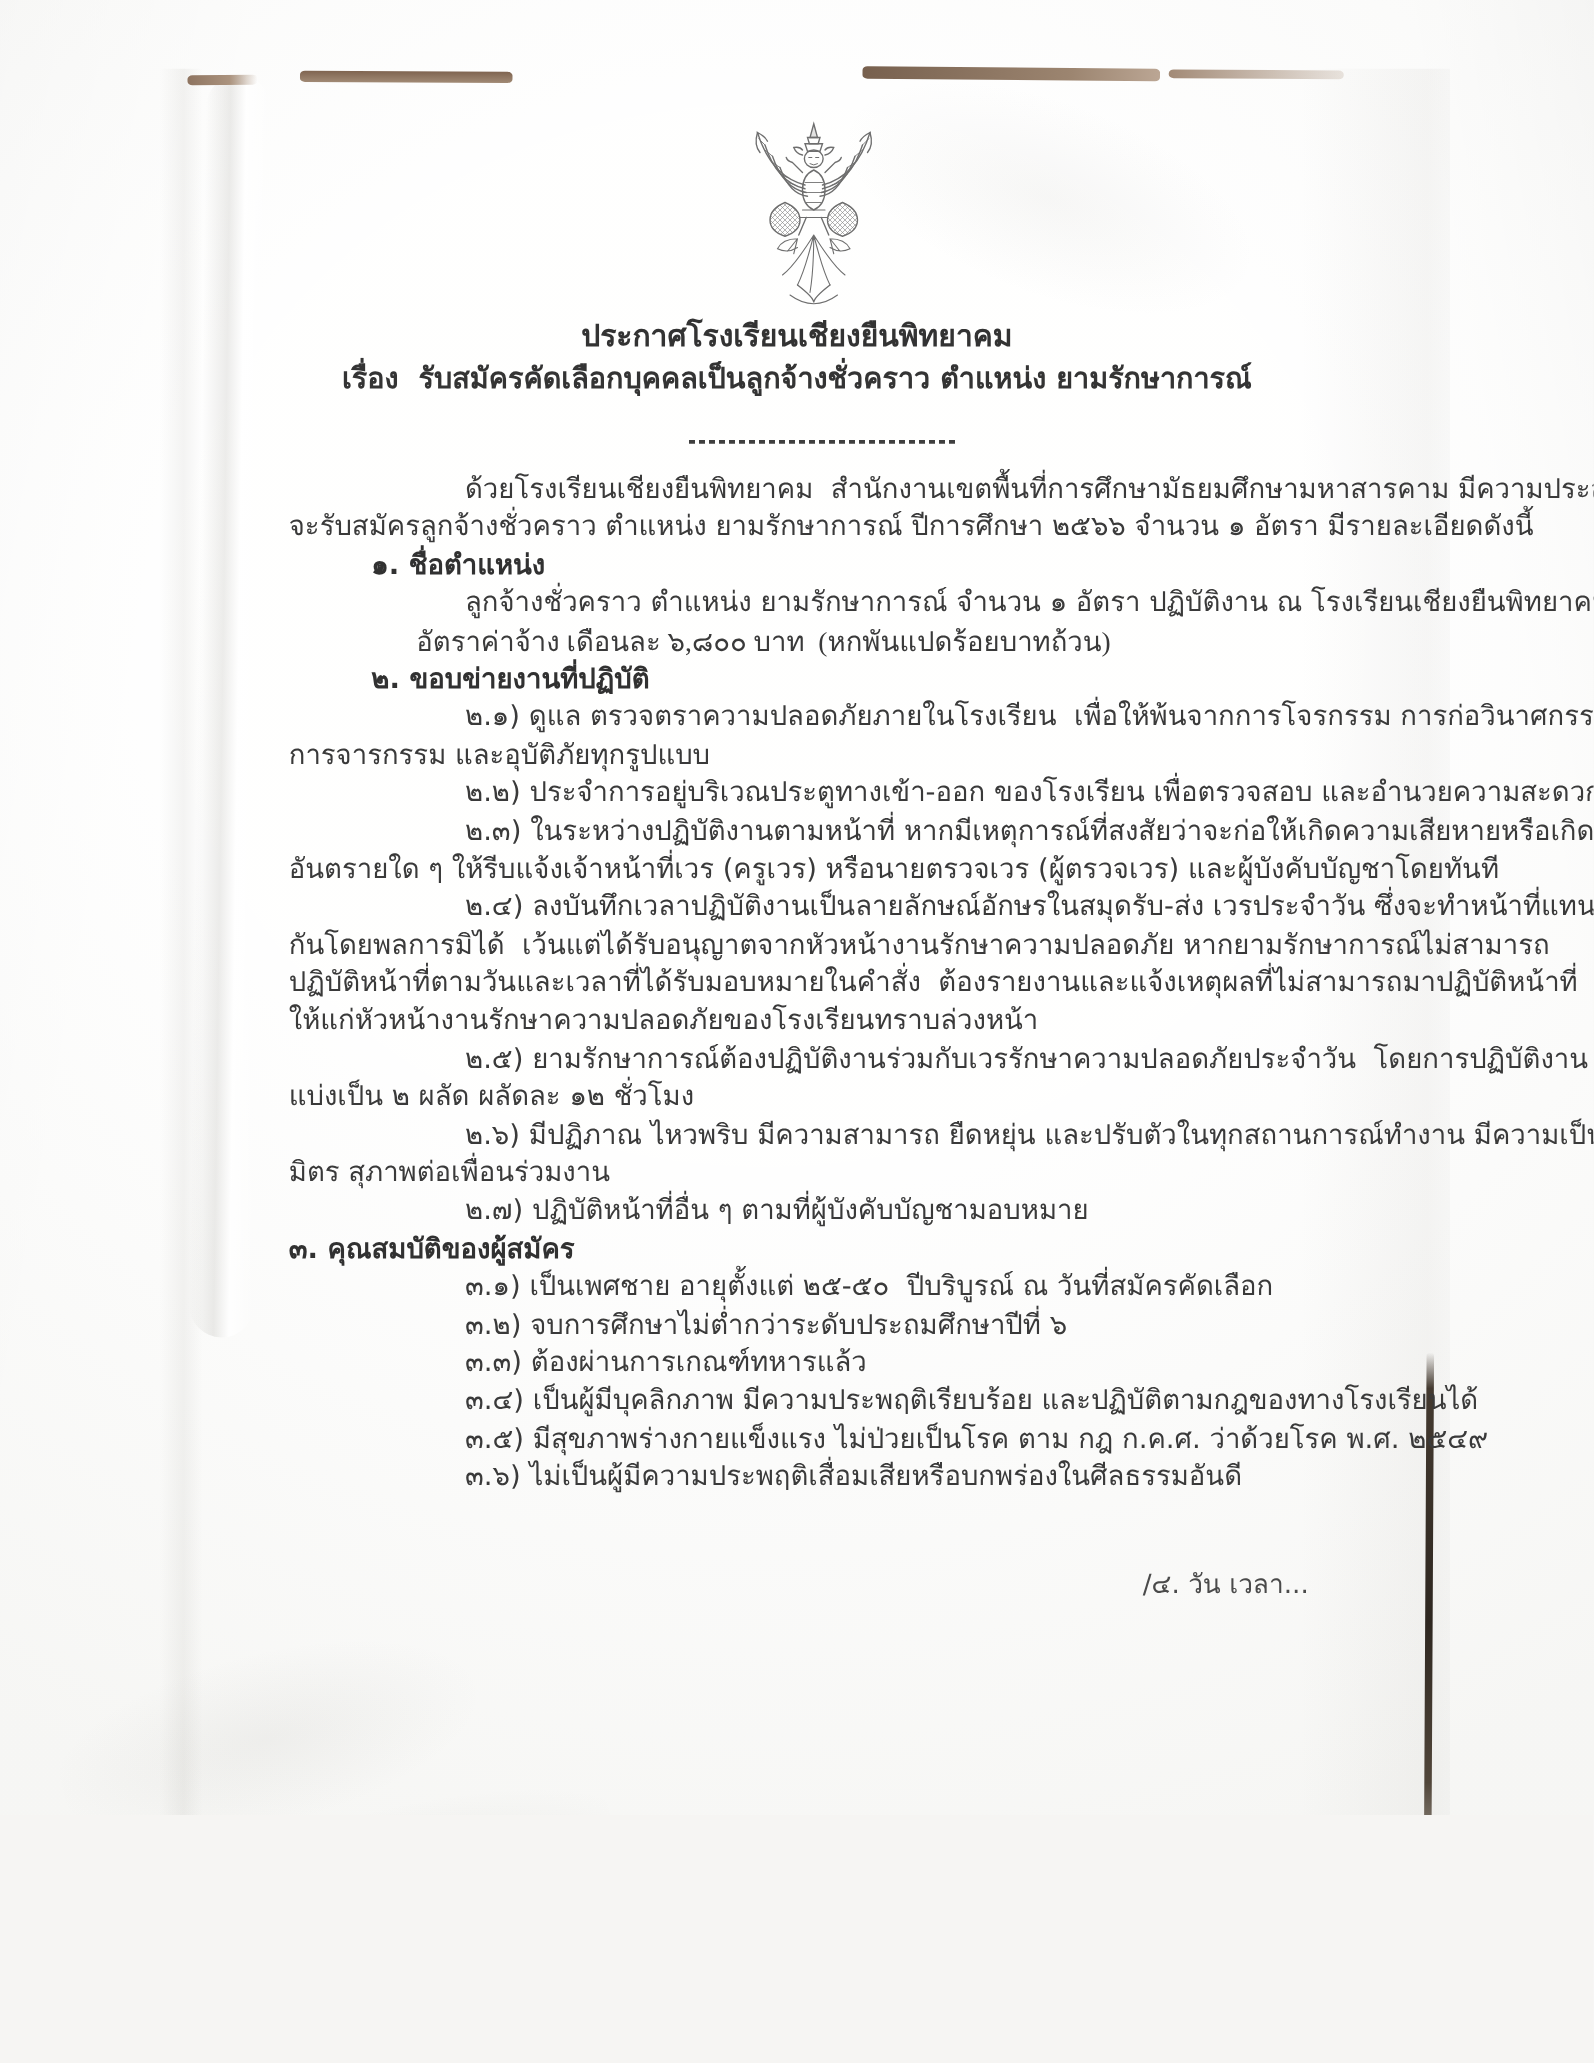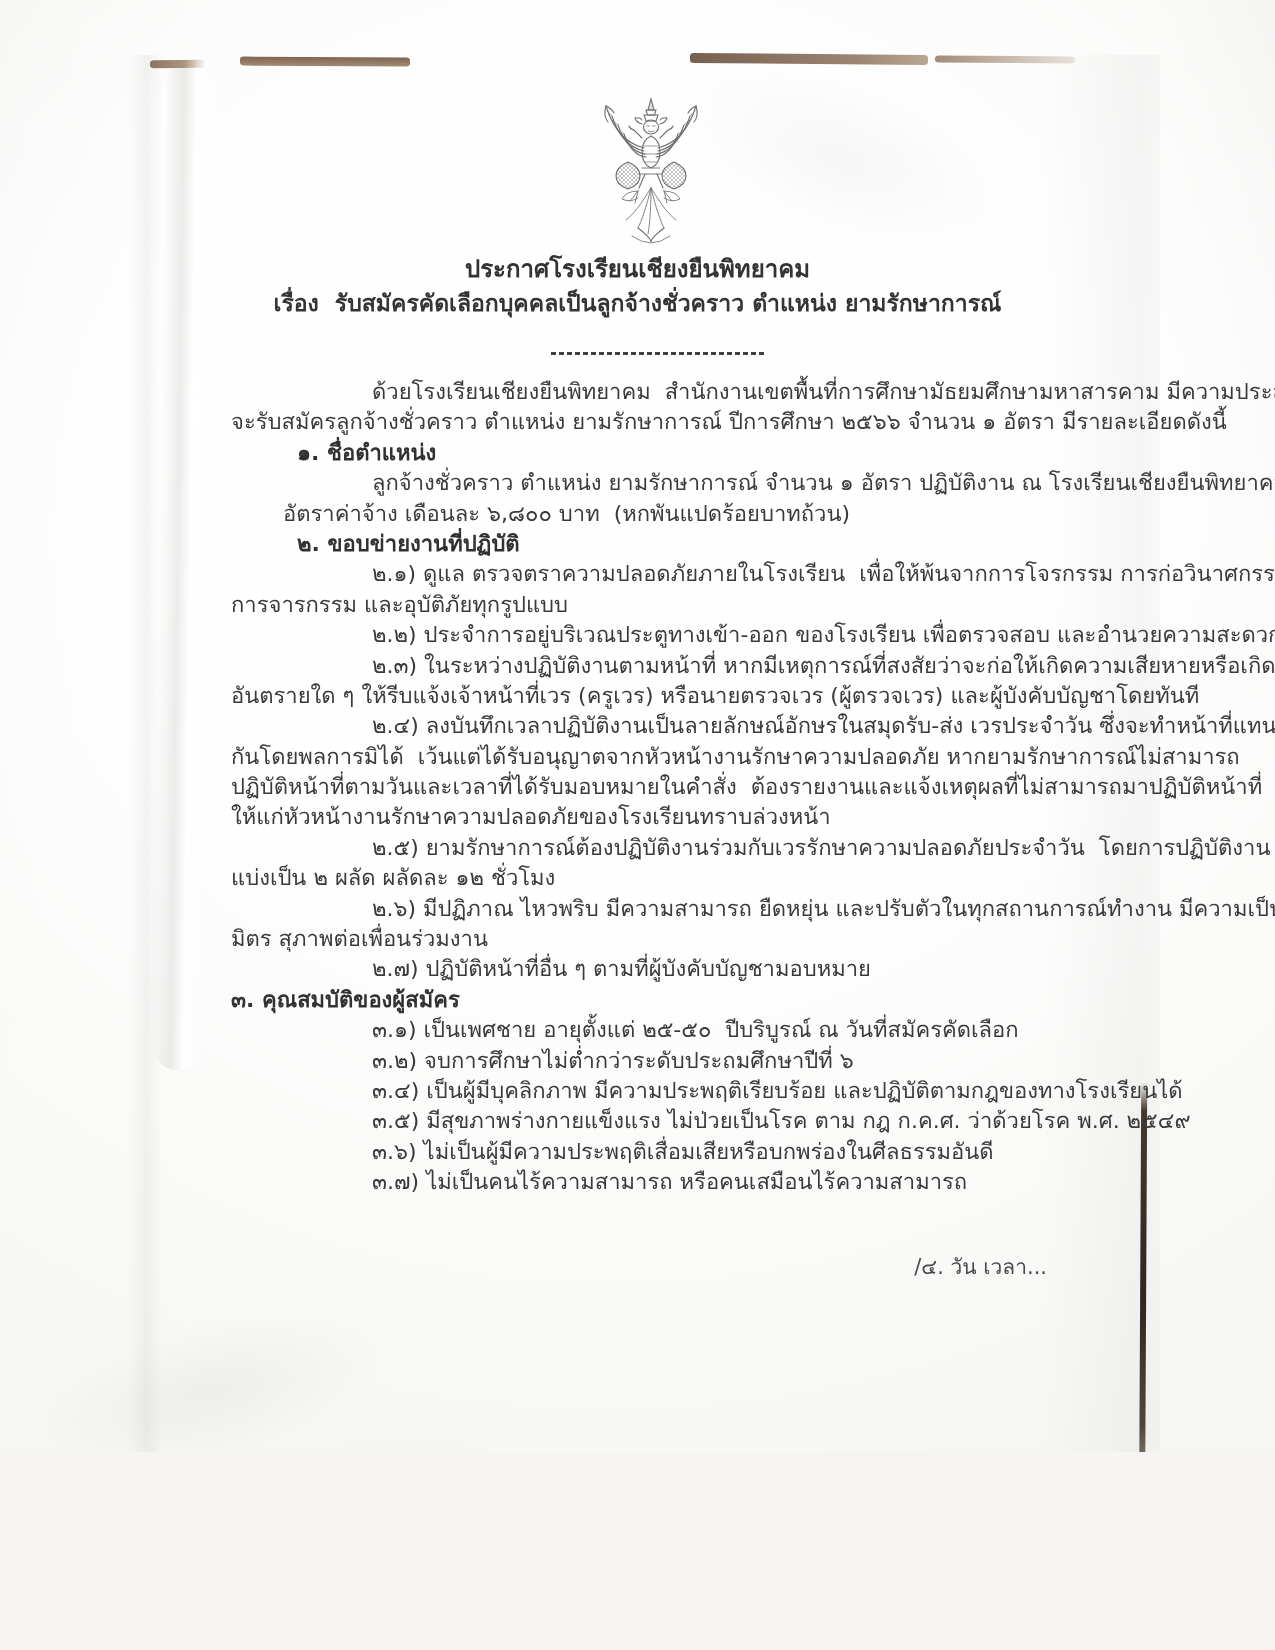--- a/index.html
+++ b/index.html
@@ -66,21 +66,21 @@
     position:absolute;left:551px;top:352px;width:213px;height:3px;
     background:repeating-linear-gradient(90deg,#3f3f3f 0 5px, rgba(0,0,0,0) 5px 8px);
   }
   
   .body-text{position:absolute;left:220px;top:377px;width:830px;}
   .line{height:30.4px;line-height:30.4px;font-size:22px;white-space:pre;color:#3a3a3a;}
   .line.bold{font-weight:700;color:#313131;}
   .ind0{margin-left:11px;}
   .ind1{margin-left:77px;}
   .ind2{margin-left:152px;}
-  .ind3{margin-left:63px;}
+  .ind3{margin-left:113px;font-family:Liberation Serif, serif;}
   
   .footer-note{
     position:absolute;right:228px;top:1250px;font-size:21px;color:#4a4a4a;white-space:pre;text-align:center;
   }
 </style>
 </head>
 <body>
 
 <div class="canvas">
 
@@ -160,21 +160,21 @@
       <div class="line ind0">ปฏิบัติหน้าที่ตามวันและเวลาที่ได้รับมอบหมายในคำสั่ง  ต้องรายงานและแจ้งเหตุผลที่ไม่สามารถมาปฏิบัติหน้าที่</div>
       <div class="line ind0">ให้แก่หัวหน้างานรักษาความปลอดภัยของโรงเรียนทราบล่วงหน้า</div>
       <div class="line ind2">๒.๕) ยามรักษาการณ์ต้องปฏิบัติงานร่วมกับเวรรักษาความปลอดภัยประจำวัน  โดยการปฏิบัติงาน</div>
       <div class="line ind0">แบ่งเป็น ๒ ผลัด ผลัดละ ๑๒ ชั่วโมง</div>
       <div class="line ind2">๒.๖) มีปฏิภาณ ไหวพริบ มีความสามารถ ยืดหยุ่น และปรับตัวในทุกสถานการณ์ทำงาน มีความเป็น</div>
       <div class="line ind0">มิตร สุภาพต่อเพื่อนร่วมงาน</div>
       <div class="line ind2">๒.๗) ปฏิบัติหน้าที่อื่น ๆ ตามที่ผู้บังคับบัญชามอบหมาย</div>
       <div class="line ind0 bold">๓. คุณสมบัติของผู้สมัคร</div>
       <div class="line ind2">๓.๑) เป็นเพศชาย อายุตั้งแต่ ๒๕-๕๐  ปีบริบูรณ์ ณ วันที่สมัครคัดเลือก</div>
       <div class="line ind2">๓.๒) จบการศึกษาไม่ต่ำกว่าระดับประถมศึกษาปีที่ ๖</div>
+      <div class="line ind2">๓.๓) ต้องผ่านการเกณฑ์ทหารแล้ว</div>
       <div class="line ind2">๓.๔) เป็นผู้มีบุคลิกภาพ มีความประพฤติเรียบร้อย และปฏิบัติตามกฎของทางโรงเรียนได้</div>
       <div class="line ind2">๓.๕) มีสุขภาพร่างกายแข็งแรง ไม่ป่วยเป็นโรค ตาม กฎ ก.ค.ศ. ว่าด้วยโรค พ.ศ. ๒๕๔๙</div>
       <div class="line ind2">๓.๖) ไม่เป็นผู้มีความประพฤติเสื่อมเสียหรือบกพร่องในศีลธรรมอันดี</div>
-      <div class="line ind2">๓.๗) ไม่เป็นคนไร้ความสามารถ หรือคนเสมือนไร้ความสามารถ</div>
     </div>
 
   <div class="footer-note">/๔. วัน เวลา...</div>
 
 </div>
 
 </body></html>

